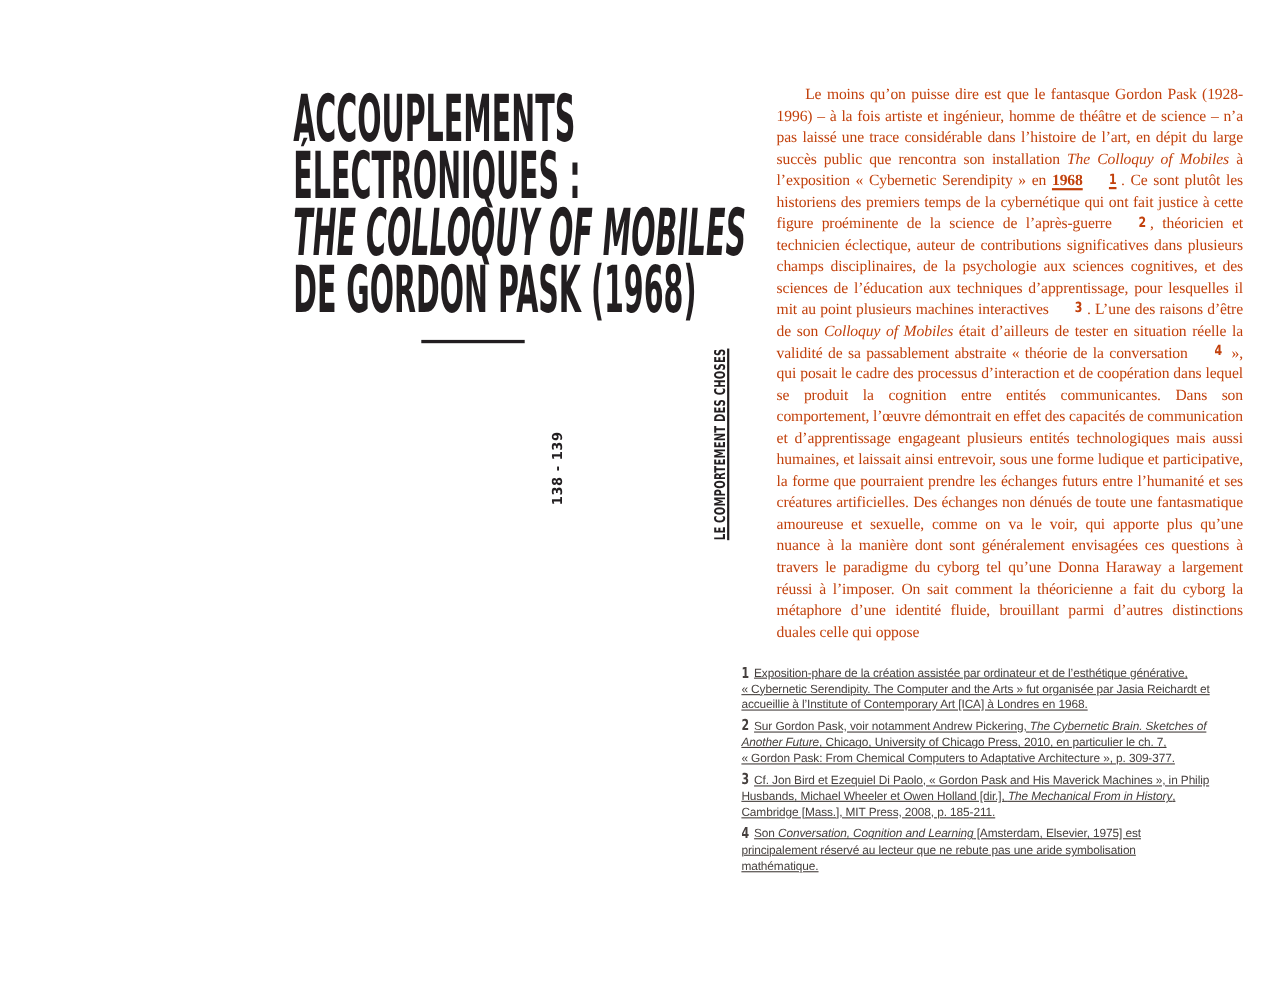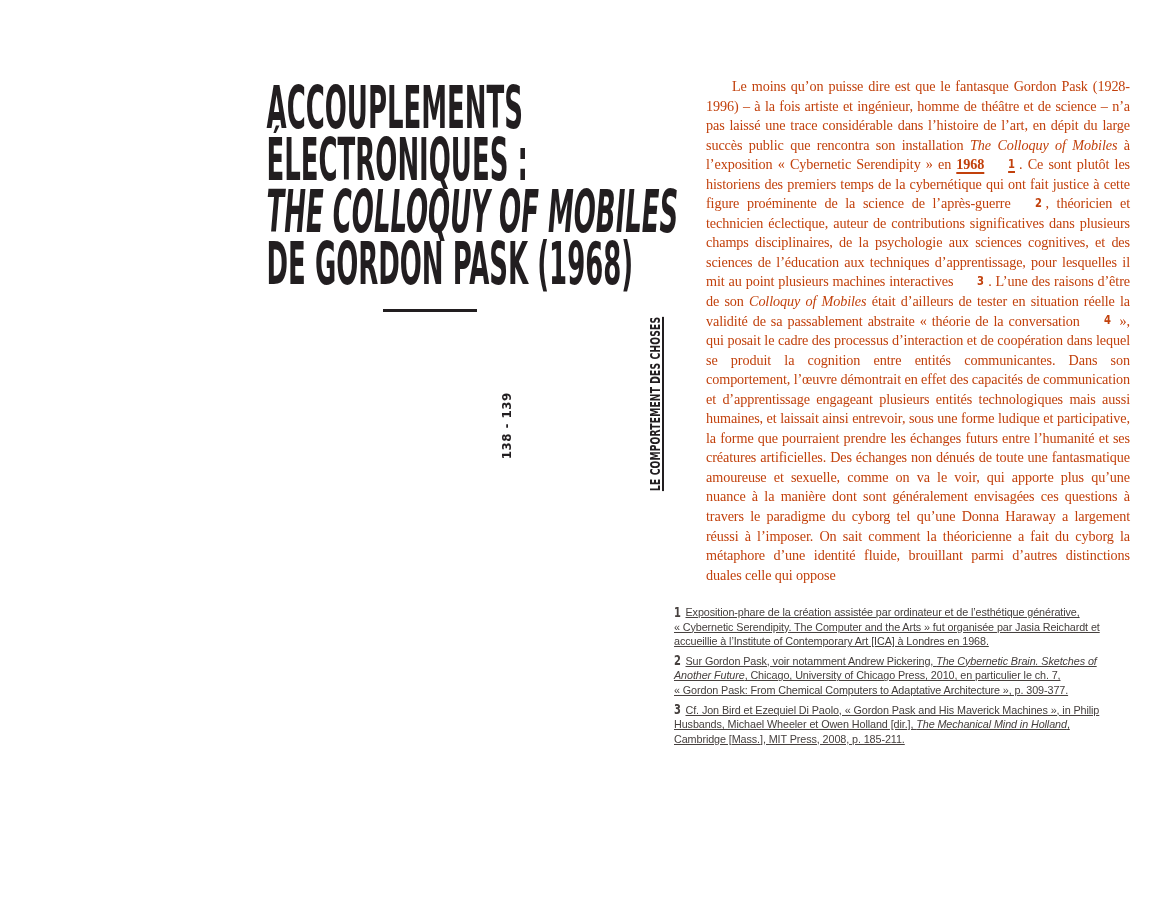--- a/index.html
+++ b/index.html
@@ -92,16 +92,17 @@
 
   <div id="page-numbers">138 - 139</div>
 
   <div id="running-title">LE COMPORTEMENT DES CHOSES</div>
 
   <div id="paragraph"><span>Le moins qu’on puisse dire est que le fantasque Gordon Pask (1928-1996) – à la fois artiste et ingénieur, homme de théâtre et de science – n’a pas laissé une trace considérable dans l’histoire de l’art, en dépit du large succès public que rencontra son installation </span><span class="it">The Colloquy of Mobiles</span><span> à l’exposition «&nbsp;Cybernetic Serendipity&nbsp;» en </span><span class="yr">1968</span><span class="ref refu">1</span><span>. Ce sont plutôt les historiens des premiers temps de la cybernétique qui ont fait justice à cette figure proéminente de la science de l’après-guerre</span><span class="ref">2</span><span>, théoricien et technicien éclectique, auteur de contributions significatives dans plusieurs champs disciplinaires, de la psychologie aux sciences cognitives, et des sciences de l’éducation aux techniques d’apprentissage, pour lesquelles il mit au point plusieurs machines interactives</span><span class="ref">3</span><span>. L’une des raisons d’être de son </span><span class="it">Colloquy of Mobiles</span><span> était d’ailleurs de tester en situation réelle la validité de sa passablement abstraite «&nbsp;théorie de la conversation</span><span class="ref">4</span><span>&nbsp;», qui posait le cadre des processus d’interaction et de coopération dans lequel se produit la cognition entre entités communicantes. Dans son comportement, l’œuvre démontrait en effet des capacités de communication et d’apprentissage engageant plusieurs entités technologiques mais aussi humaines, et laissait ainsi entrevoir, sous une forme ludique et participative, la forme que pourraient prendre les échanges futurs entre l’humanité et ses créatures artificielles. Des échanges non dénués de toute une fantasmatique amoureuse et sexuelle, comme on va le voir, qui apporte plus qu’une nuance à la manière dont sont généralement envisagées ces questions à travers le paradigme du cyborg tel qu’une Donna Haraway a largement réussi à l’imposer. On sait comment la théoricienne a fait du cyborg la métaphore d’une identité fluide, brouillant parmi d’autres distinctions duales celle qui oppose</span></div>
 
   <div id="footnotes">
       <div class="footnote"><span class="fn-num">1</span><span>Exposition-phare de la création assistée par ordinateur et de l’esthétique générative, «&nbsp;Cybernetic Serendipity. The Computer and the Arts&nbsp;» fut organisée par Jasia Reichardt et accueillie à l’Institute of Contemporary Art [ICA] à Londres en 1968.</span></div>
       <div class="footnote"><span class="fn-num">2</span><span>Sur Gordon Pask, voir notamment Andrew Pickering, </span><span class="it">The Cybernetic Brain. Sketches of Another Future</span><span>, Chicago, University of Chicago Press, 2010, en particulier le ch. 7, «&nbsp;Gordon Pask: From Chemical Computers to Adaptative Architecture&nbsp;», p. 309-377.</span></div>
-      <div class="footnote"><span class="fn-num">3</span><span>Cf. Jon Bird et Ezequiel Di Paolo, «&nbsp;Gordon Pask and His Maverick Machines&nbsp;», in Philip Husbands, Michael Wheeler et Owen Holland [dir.], </span><span class="it">The Mechanical Mind in Holland</span><span>, Cambridge [Mass.], MIT Press, 2008, p. 185-211.</span></div>
+      <div class="footnote"><span class="fn-num">3</span><span>Cf. Jon Bird et Ezequiel Di Paolo, «&nbsp;Gordon Pask and His Maverick Machines&nbsp;», in Philip Husbands, Michael Wheeler et Owen Holland [dir.], </span><span class="it">The Mechanical From in History</span><span>, Cambridge [Mass.], MIT Press, 2008, p. 185-211.</span></div>
+      <div class="footnote"><span class="fn-num">4</span><span>Son </span><span class="it">Conversation, Cognition and Learning</span><span> [Amsterdam, Elsevier, 1975] est principalement réservé au lecteur que ne rebute pas une aride symbolisation mathématique.</span></div>
     </div>
 
 </div>
 
 </body></html>

